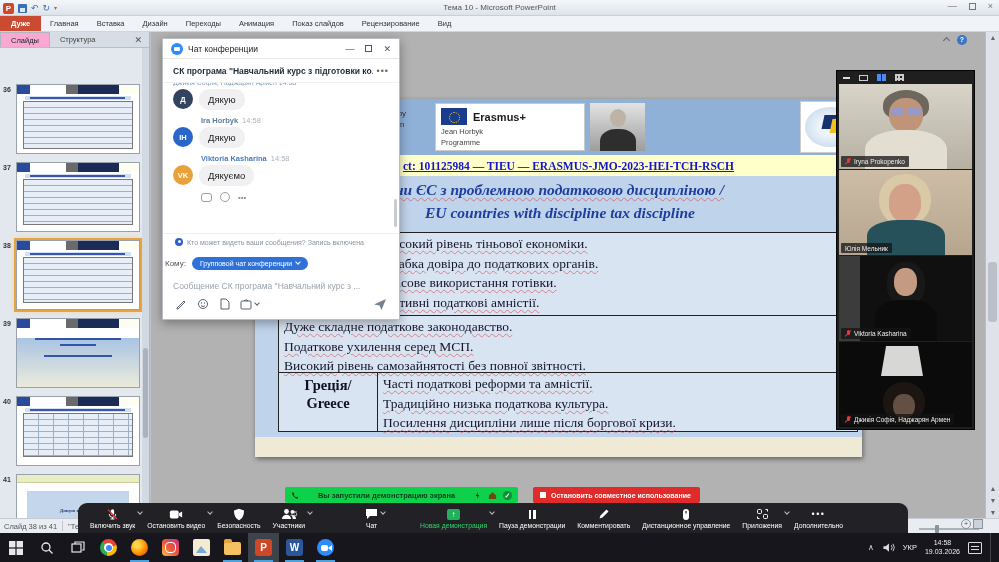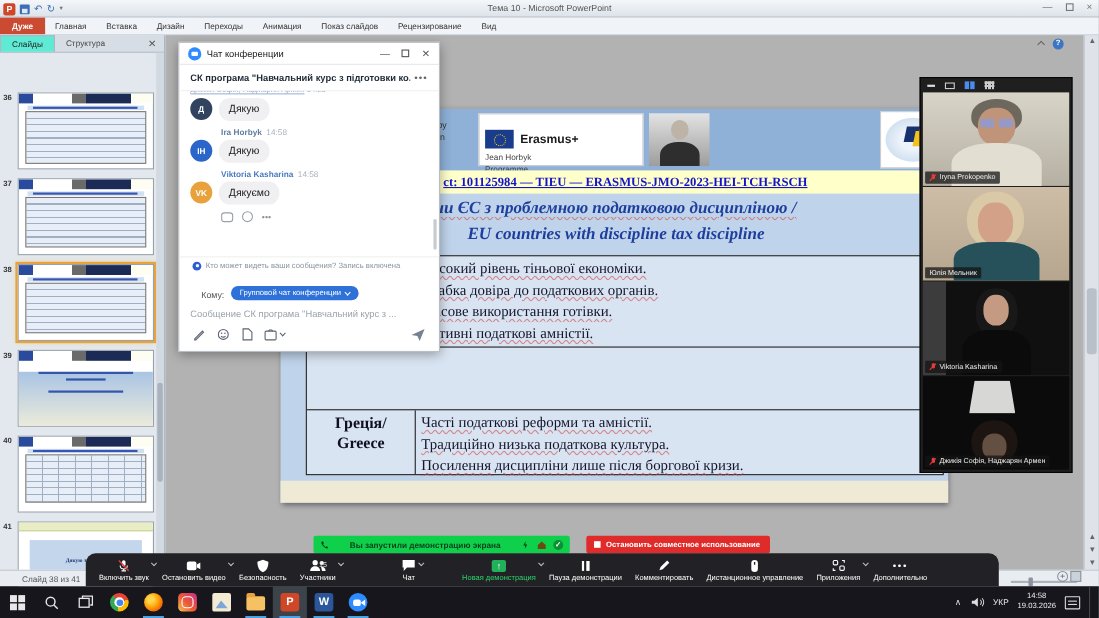--- a/index.html
+++ b/index.html
@@ -17,21 +17,21 @@
   .ppt-title{position:absolute;left:0;right:0;top:3px;text-align:center;font-size:8px;color:#555}
   .winctrl{position:absolute;right:6px;top:1px;display:flex;gap:12px;color:#777;font-size:9px;align-items:center}
   .maxbox{width:7px;height:7px;border:1px solid #777;display:inline-block}
   .menubar{position:absolute;left:0;top:16px;right:0;height:16px;background:#f0f3f7;border-bottom:1px solid #cfd6de;display:flex;align-items:stretch}
   .filetab{background:#cb4b32;color:#fff;padding:0 11px;font-size:7.5px;display:flex;align-items:center;font-weight:bold}
   .mtab{padding:0 9px;font-size:7.5px;color:#333;display:flex;align-items:center}
   
   .leftpanel{position:absolute;left:0;top:32px;width:150px;height:486px;background:#e3e8ee;border-right:1px solid #aeb6c0}
   .ptabs{height:16px;display:flex;border-bottom:1px solid #b6bec8;background:#d7dde5;align-items:stretch}
   .ptab{font-size:7.5px;padding:0 10px;display:flex;align-items:center;color:#444}
-  .ptab.active{background:#5eead4;border:1px solid #aeb6c0;border-bottom:none;color:#222}
+  .ptab.active{background:#f9a8d4;border:1px solid #aeb6c0;border-bottom:none;color:#222}
   .ptab-x{margin-left:auto;font-size:9px;color:#555;padding:0 7px;display:flex;align-items:center}
   .thumbitem{position:absolute;left:0;width:143px}
   .thumbnum{position:absolute;left:3px;top:2px;font-size:7px;color:#333;font-weight:bold}
   .thumb{position:absolute;left:16px;top:0;width:124px;height:70px;background:#fff;border:1px solid #98a2ad;overflow:hidden}
   .thumb.selected{outline:2px solid #e8a33d;box-shadow:0 0 6px #f0c063}
   .miniband{height:9px;background:linear-gradient(90deg,#2a4a9e 0 11%,#fff 11% 40%,#6a6a6a 40% 50%,#1c2b55 50% 84%,#fdfdf2 84%)}
   .minititle{height:4px;margin:2px 8px 1px;background:linear-gradient(#3a55b0,#3a55b0) center/90% 2px no-repeat,#cfe0f2}
   .minitable{margin:1px 6px;border:1px solid #777;background:repeating-linear-gradient(#e8eef7 0 5px,#9fb0c4 5px 6px);}
   .minigrad{height:54px;background:linear-gradient(#a9c4e4,#f2efda)}
   .miniline{height:2px;background:#3355aa;margin:4px auto}
@@ -40,21 +40,21 @@
   .lpscroll{position:absolute;right:0;top:16px;width:7px;bottom:0;background:#d3d9e0}
   .lpthumb{position:absolute;right:1px;width:5px;height:90px;top:300px;background:#aab3bd;border-radius:3px}
   
   .slidearea{position:absolute;left:151px;top:32px;right:14px;height:486px;background:#b2b2b2;overflow:hidden}
   .ribbonctl{position:absolute;right:18px;top:3px;display:flex;gap:8px;align-items:center}
   .helpq{width:10px;height:10px;border-radius:50%;background:#3b76c4;color:#fff;font-size:7px;font-weight:bold;text-align:center;line-height:10px}
   .chevup{width:5px;height:5px;border-left:1px solid #666;border-top:1px solid #666;transform:rotate(45deg)}
   .slide{position:absolute;left:104px;top:67px;width:607px;height:358px;background:#bfd3ea;box-shadow:1px 2px 5px rgba(0,0,0,.45)}
   .band{position:absolute;left:0;top:0;right:0;height:56px;background:#8fb1d8}
   .fragtxt{position:absolute;left:136px;top:9px;font-size:8px;color:#333;line-height:11px}
-  .erasmusbox{position:absolute;left:180px;top:4px;width:150px;height:48px;background:#fff;border:1px solid #c9c9c9;padding:14px 5px}
+  .erasmusbox{position:absolute;left:180px;top:4px;width:150px;height:48px;background:#fff;border:1px solid #c9c9c9;padding:3px 5px}
   .euflag{width:26px;height:17px;background:#1a3c8c;position:relative;display:inline-block;vertical-align:middle}
   .euflag::after{content:"";position:absolute;left:8px;top:4px;width:9px;height:9px;border:1px dotted #f7d117;border-radius:50%}
   .erasmustxt{display:inline-block;vertical-align:middle;font-size:11px;font-weight:bold;color:#1a1a1a;margin-left:6px}
   .jmline{font-size:7.5px;color:#444;line-height:9px;margin-top:2px}
   .photo{position:absolute;left:335px;top:4px;width:55px;height:48px;background:linear-gradient(#e3e3e3,#9d9d9d);overflow:hidden}
   .suit{position:absolute;left:10px;bottom:-4px;width:36px;height:26px;background:#2e2e2e;border-radius:45% 45% 0 0}
   .phead{position:absolute;left:20px;top:6px;width:16px;height:18px;background:#bdb3a6;border-radius:50%}
   .stubar{position:absolute;left:395px;top:7px;width:140px;height:41px;background:#1c2b55;display:flex;align-items:center;color:#fff;padding:0 5px}
   .stuemblem{width:26px;height:26px;border:1.5px solid #dfe4ef;border-radius:50%;position:relative;flex:none}
   .stuemblem::after{content:"";position:absolute;left:7px;top:3px;width:9px;height:17px;border:1px solid #dfe4ef;border-radius:40%}
@@ -103,21 +103,21 @@
   .msgrow{display:flex;align-items:flex-start;gap:6px}
   .avatar{width:20px;height:20px;border-radius:50%;color:#fff;font-size:7.5px;font-weight:bold;display:flex;align-items:center;justify-content:center;flex:none}
   .bubble{background:#f0f0f3;border-radius:10px;padding:5px 9px;font-size:9.5px;color:#222}
   .reacticons{display:flex;gap:8px;margin:6px 0 0 28px;color:#8a9099;font-size:8px;align-items:center}
   .ricon{width:11px;height:9px;border:1px solid #9aa0a8;border-radius:3px}
   .ricon.round{border-radius:50%;width:10px;height:10px;position:relative}
   .chatscroll{position:absolute;right:2px;top:160px;width:3px;height:28px;background:#c8ccd2;border-radius:2px}
   .notice{position:absolute;left:0;top:194px;right:0;height:17px;display:flex;align-items:center;gap:4px;padding:0 12px;border-top:1px solid #f0f0f0;font-size:7px;color:#8b949e}
   .noticeicon{width:8px;height:8px;border-radius:50%;background:#2d5fd0;position:relative;flex:none}
   .noticeicon::after{content:"";position:absolute;left:2.5px;top:2px;width:3px;height:3px;border-radius:50%;background:#fff}
-  .torow{position:absolute;left:0;top:214px;right:0;height:20px;display:flex;align-items:flex-end;gap:6px;padding:0 20px}
+  .torow{position:absolute;left:0;top:214px;right:0;height:20px;display:flex;align-items:center;gap:6px;padding:0 2px}
   .tolabel{font-size:8px;color:#555}
   .topill{background:#2e71d9;color:#fff;font-size:7px;padding:3px 8px;border-radius:9px;display:flex;align-items:center;gap:4px}
   .chevd{width:4px;height:4px;border-right:1px solid currentColor;border-bottom:1px solid currentColor;transform:rotate(45deg);margin-top:-2px}
   .composer{position:absolute;left:0;top:236px;right:0;height:24px;padding:0 10px}
   .composer input{width:100%;border:none;outline:none;font-size:8.5px;color:#333;font-family:"Liberation Sans",sans-serif}
   .composer input::placeholder{color:#9aa3ad}
   .ctools{position:absolute;left:0;bottom:6px;right:0;height:18px;display:flex;align-items:center;gap:10px;padding:0 12px;color:#5b6470}
   .sendbtn{margin-left:auto}
 
   
@@ -341,20 +341,25 @@
                 <div></div>
             </div>
             <div class="c2">
               <div class="wavy">Високий рівень тіньової економіки.</div>
               <div class="wavy">Слабка довіра до податкових органів.</div>
               <div class="wavy">Масове використання готівки.</div>
               <div class="wavy">Активні податкові амністії.</div>
             </div>
           </div>
           <div class="srow" style="height:57px">
+            <div class="c2">
+              <div class="wavy">Дуже складне податкове законодавство.</div>
+              <div class="wavy">Податкове ухилення серед МСП.</div>
+              <div class="wavy">Високий рівень самозайнятості без повної звітності.</div>
+            </div>
           </div>
           <div class="srow" style="height:58px">
             <div class="c1">
               <div>Греція/</div>
                 <div>Greece</div>
             </div>
             <div class="c2">
               <div class="wavy">Часті податкові реформи та амністії.</div>
               <div class="wavy">Традиційно низька податкова культура.</div>
               <div class="wavy">Посилення дисципліни лише після боргової кризи.</div>
@@ -367,21 +372,21 @@
 
     <div class="vscroll">
       <div class="varrow" style="top:2px">▲</div>
       <div class="vthumb"></div>
       <div class="varrow" style="bottom:26px">▲</div>
       <div class="varrow" style="bottom:14px">▼</div>
       <div class="varrow" style="bottom:2px">▼</div>
     </div>
 
     <div class="statusbar">
-      <span style="padding-left:20px">Слайд 38 из 41</span>
+      <span style="padding-left:4px">Слайд 38 из 41</span>
       <span class="sdiv"></span>
       <span>"Те</span>
       <div class="zoomslider">
           <div class="zoomknob"></div>
           <div class="zplus">+</div>
           <div class="zfit"></div>
         </div>
     </div>
   </div>
 

